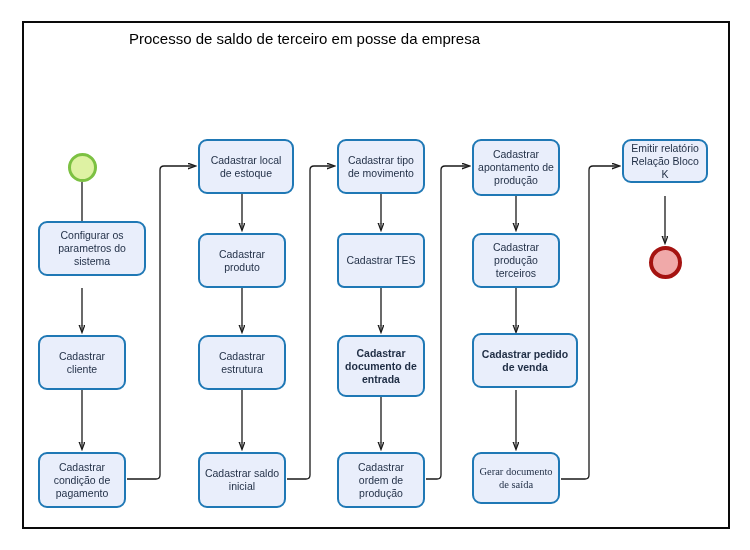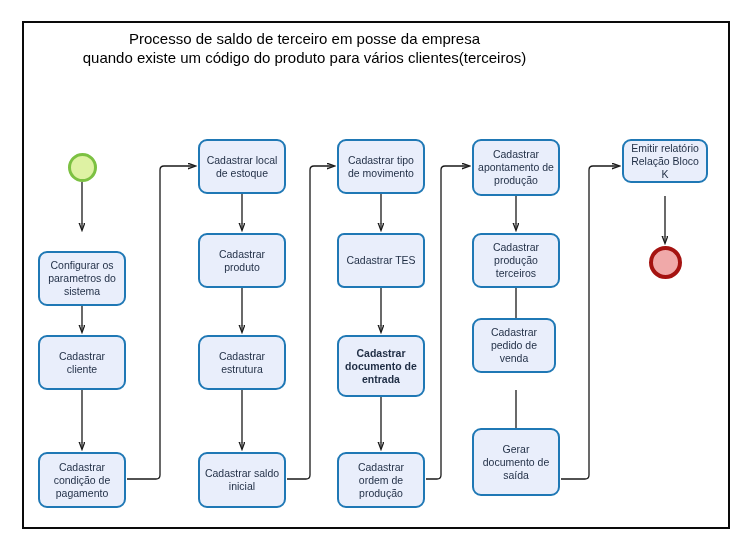--- a/index.html
+++ b/index.html
@@ -36,21 +36,20 @@
   svg.connectors{position:absolute;left:0;top:0;pointer-events:none;}
   svg.connectors path{fill:none;stroke:#1a1a1a;stroke-width:1.3px;}
 </style>
 </head>
 <body>
 
 <div class="frame"></div>
 
 <div class="title">
   <div>Processo de saldo de terceiro em posse da empresa</div>
-  <div>quando existe um código do produto para vários clientes(terceiros)</div>
 </div>
 
 <svg class="connectors" width="750" height="550" viewBox="0 0 750 550">
   <defs>
     <marker id="arrow" markerWidth="9" markerHeight="7" refX="7.5" refY="3" orient="auto" markerUnits="userSpaceOnUse">
       <path d="M0,0 L8,3 L0,6 Z" fill="#1a1a1a" stroke="none"></path>
     </marker>
   </defs>
   <path d="M82,182 L82,230" marker-end="url(#arrow)"></path>
   <path d="M82,288 L82,332" marker-end="url(#arrow)"></path>
@@ -67,31 +66,31 @@
   <path d="M516,194 L516,230" marker-end="url(#arrow)"></path>
   <path d="M516,288 L516,332" marker-end="url(#arrow)"></path>
   <path d="M516,390 L516,449" marker-end="url(#arrow)"></path>
   <path d="M561,479 L585,479 Q589,479 589,475 L589,170 Q589,166 593,166 L619,166" marker-end="url(#arrow)"></path>
   <path d="M665,196 L665,243" marker-end="url(#arrow)"></path>
 </svg>
 
 <div class="event start"></div>
 <div class="event end"></div>
 
-<div class="task" style="left:38px;top:251px;width:88px;height:55px;">
+<div class="task" style="left:38px;top:221px;width:108px;height:55px;">
     <span>Configurar os parametros do sistema</span>
   </div>
 <div class="task" style="left:38px;top:335px;width:88px;height:55px;justify-content:center;">
     <span>Cadastrar cliente</span>
   </div>
 <div class="task" style="left:38px;top:452px;width:88px;height:56px;">
     <span>Cadastrar condição de pagamento</span>
   </div>
 
-<div class="task" style="left:198px;top:139px;width:88px;height:55px;">
+<div class="task" style="left:198px;top:139px;width:96px;height:55px;">
     <span>Cadastrar local de estoque</span>
   </div>
 <div class="task" style="left:198px;top:233px;width:88px;height:55px;">
     <span>Cadastrar produto</span>
   </div>
 <div class="task" style="left:198px;top:335px;width:88px;height:55px;border-radius:10px;">
     <span>Cadastrar estrutura</span>
   </div>
 <div class="task" style="left:198px;top:452px;width:88px;height:56px;">
     <span>Cadastrar saldo inicial</span>
@@ -109,22 +108,22 @@
 <div class="task" style="left:337px;top:452px;width:88px;height:56px;">
     <span>Cadastrar ordem de produção</span>
   </div>
 
 <div class="task" style="left:472px;top:139px;width:88px;height:57px;">
     <span>Cadastrar apontamento de produção</span>
   </div>
 <div class="task" style="left:472px;top:233px;width:88px;height:55px;">
     <span>Cadastrar produção terceiros</span>
   </div>
-<div class="task" style="left:472px;top:318px;width:84px;height:55px;">
+<div class="task" style="left:472px;top:333px;width:106px;height:55px;font-weight:bold;">
     <span>Cadastrar pedido de venda</span>
   </div>
-<div class="task" style="left:472px;top:428px;width:88px;height:68px;">
+<div class="task" style="left:472px;top:452px;width:88px;height:52px;font-family:Liberation Serif, serif;">
     <span>Gerar documento de saída</span>
   </div>
 
 <div class="task" style="left:622px;top:139px;width:86px;height:44px;">
     <span>Emitir relatório Relação Bloco K</span>
   </div>
 
 </body></html>

